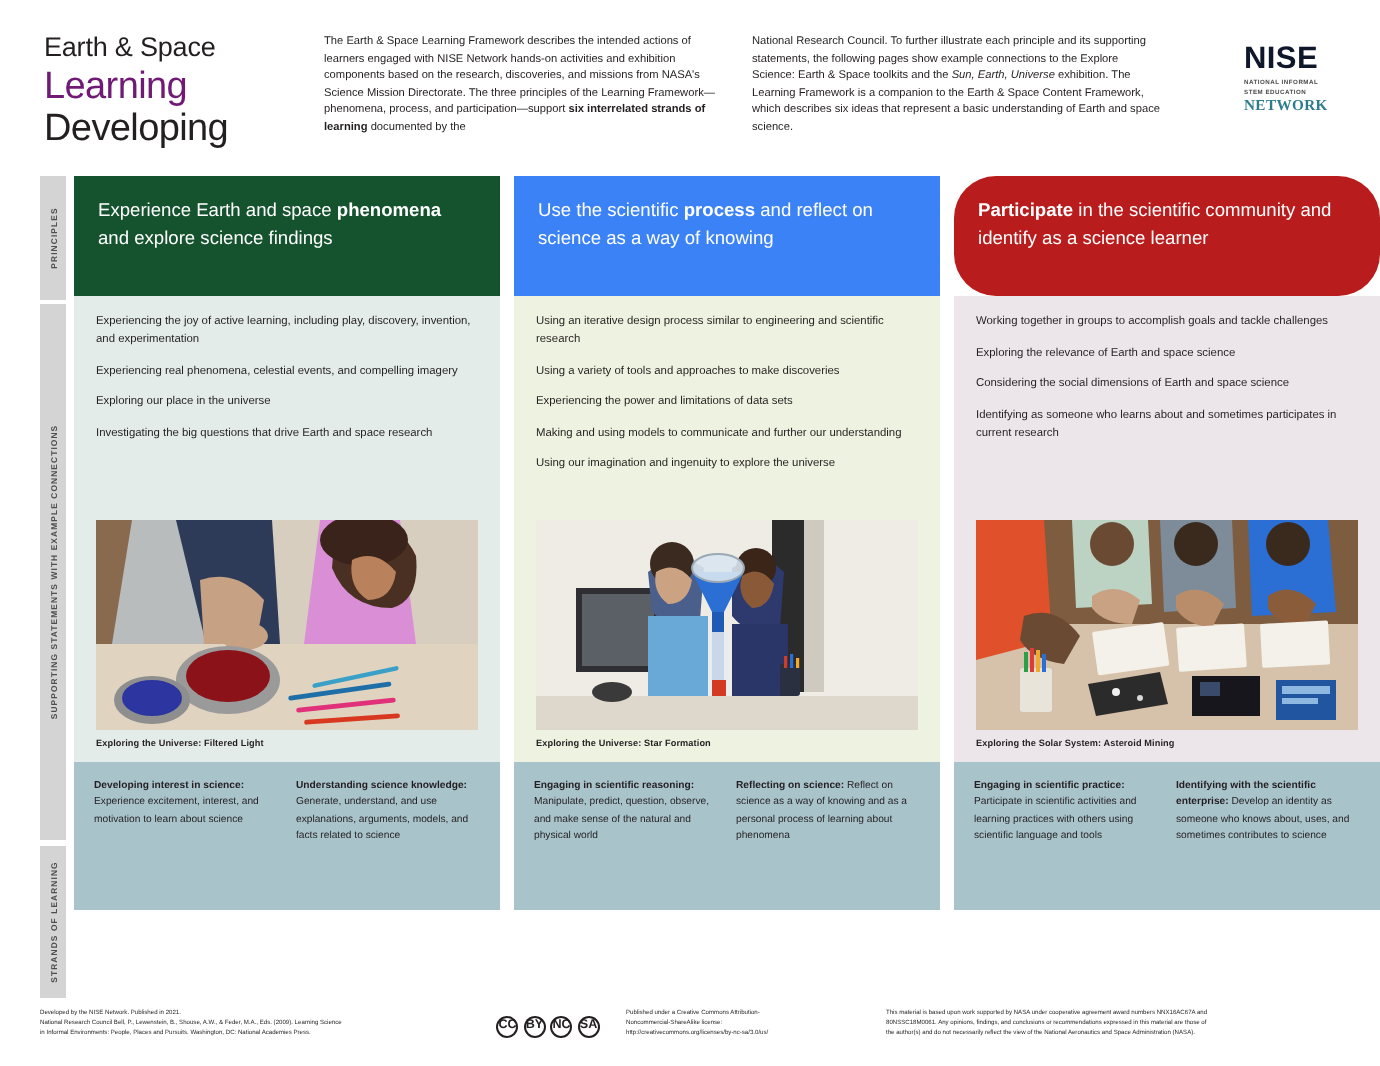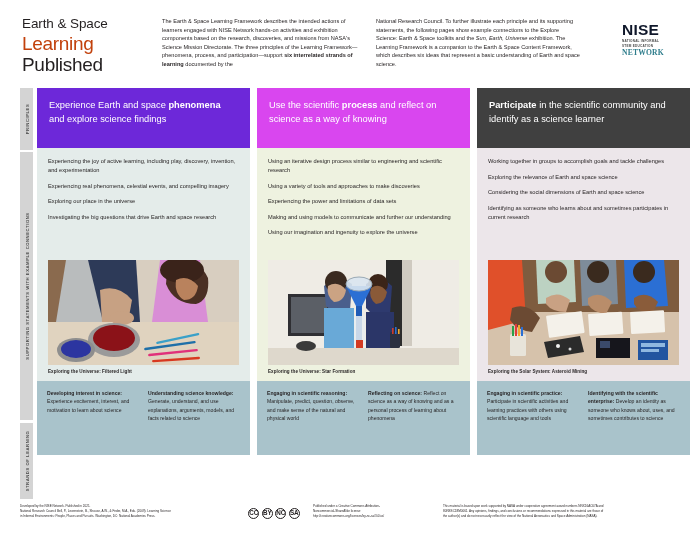--- a/index.html
+++ b/index.html
@@ -9,21 +9,21 @@
     font-family: "Liberation Sans", sans-serif;
     color: #231f20;
     overflow: hidden;
   }
   .page { position: relative; width: 690px; height: 396px; }
 
   
   .header { display: flex; padding: 12px 14px 8px 22px; align-items: flex-start; }
   .title-block { width: 140px; flex: 0 0 140px; padding-top: 4px; }
   .title-line1 { font-size: 13.5px; font-weight: 400; letter-spacing: -0.1px; color: #231f20; line-height: 1.25; }
-  .title-line2 { font-size: 19px; font-weight: 400; letter-spacing: -0.3px; color: #c2410c; line-height: 1.12; }
+  .title-line2 { font-size: 19px; font-weight: 400; letter-spacing: -0.3px; color: #701a75; line-height: 1.12; }
   .title-line3 { font-size: 19px; font-weight: 400; letter-spacing: -0.3px; color: #231f20; line-height: 1.12; }
 
   .intro-col { flex: 1; display: flex; gap: 14px; padding-top: 5px; }
   .intro-p { font-size: 5.6px; line-height: 1.52; color: #231f20; }
   .intro-p b { font-weight: 700; }
   .intro-p i { font-style: italic; }
   .intro-a { width: 200px; flex: 0 0 200px; }
   .intro-b { width: 205px; flex: 0 0 205px; }
 
   
@@ -48,23 +48,23 @@
 
   
   .cols { position: absolute; left: 37px; top: 88px; width: 653px; display: flex; gap: 7px; }
   .col { width: 213px; flex: 0 0 213px; }
 
   .principle {
     color: #ffffff; padding: 11px 12px 12px 12px;
     font-size: 9.3px; line-height: 1.48; font-weight: 400; min-height: 60px;
   }
   .principle b { font-weight: 700; }
-  .c1 .principle { background: #6d28d9; }
-  .c2 .principle { background: #d946ef; }
-  .c3 .principle { background: #404040; }
+  .c1 .principle { background: #14532d; }
+  .c2 .principle { background: #3b82f6; }
+  .c3 .principle { background: #b91c1c; border-radius: 21px; }
 
   .support { padding: 9px 11px 6px 11px; min-height: 112px; }
   .c1 .support { background: #e4ecea; }
   .c2 .support { background: #eef2e0; }
   .c3 .support { background: #ece6ea; }
   .support p { font-size: 5.7px; line-height: 1.58; color: #231f20; margin-bottom: 6.5px; }
 
   .photo-wrap { padding: 0 11px 0 11px; }
   .c1 .photo-wrap { background: #e4ecea; }
   .c2 .photo-wrap { background: #eef2e0; }
@@ -96,21 +96,21 @@
 </style>
 </head>
 <body>
 
 <div class="page">
 
   <div class="header">
     <div class="title-block">
       <div class="title-line1">Earth &amp; Space</div>
       <div class="title-line2">Learning</div>
-      <div class="title-line3">Published</div>
+      <div class="title-line3">Developing</div>
     </div>
 
     <div class="intro-col">
       <div class="intro-a">
         <p class="intro-p"><span>The Earth &amp; Space Learning Framework describes the intended actions of learners engaged with NISE Network hands-on activities and exhibition components based on the research, discoveries, and missions from NASA's Science Mission Directorate. The three principles of the Learning Framework—phenomena, process, and participation—support </span><b>six interrelated strands of learning</b><span> documented by the</span></p>
       </div>
       <div class="intro-b">
         <p class="intro-p"><span>National Research Council. To further illustrate each principle and its supporting statements, the following pages show example connections to the Explore Science: Earth &amp; Space toolkits and the </span><i>Sun, Earth, Universe</i><span> exhibition. The Learning Framework is a companion to the Earth &amp; Space Content Framework, which describes six ideas that represent a basic understanding of Earth and space science.</span></p>
       </div>
     </div>

